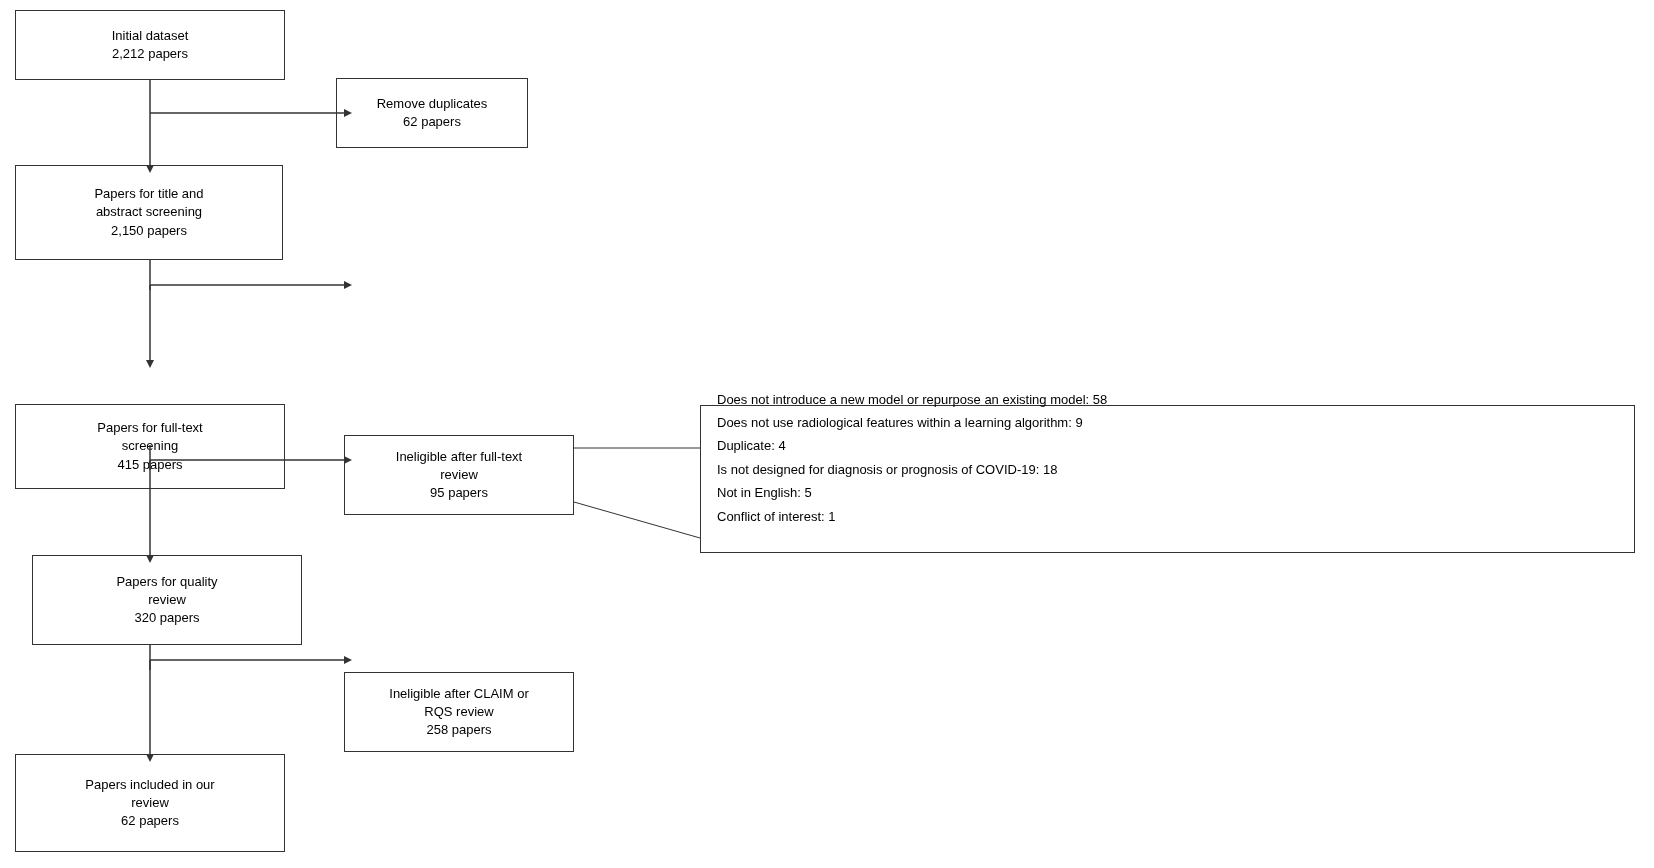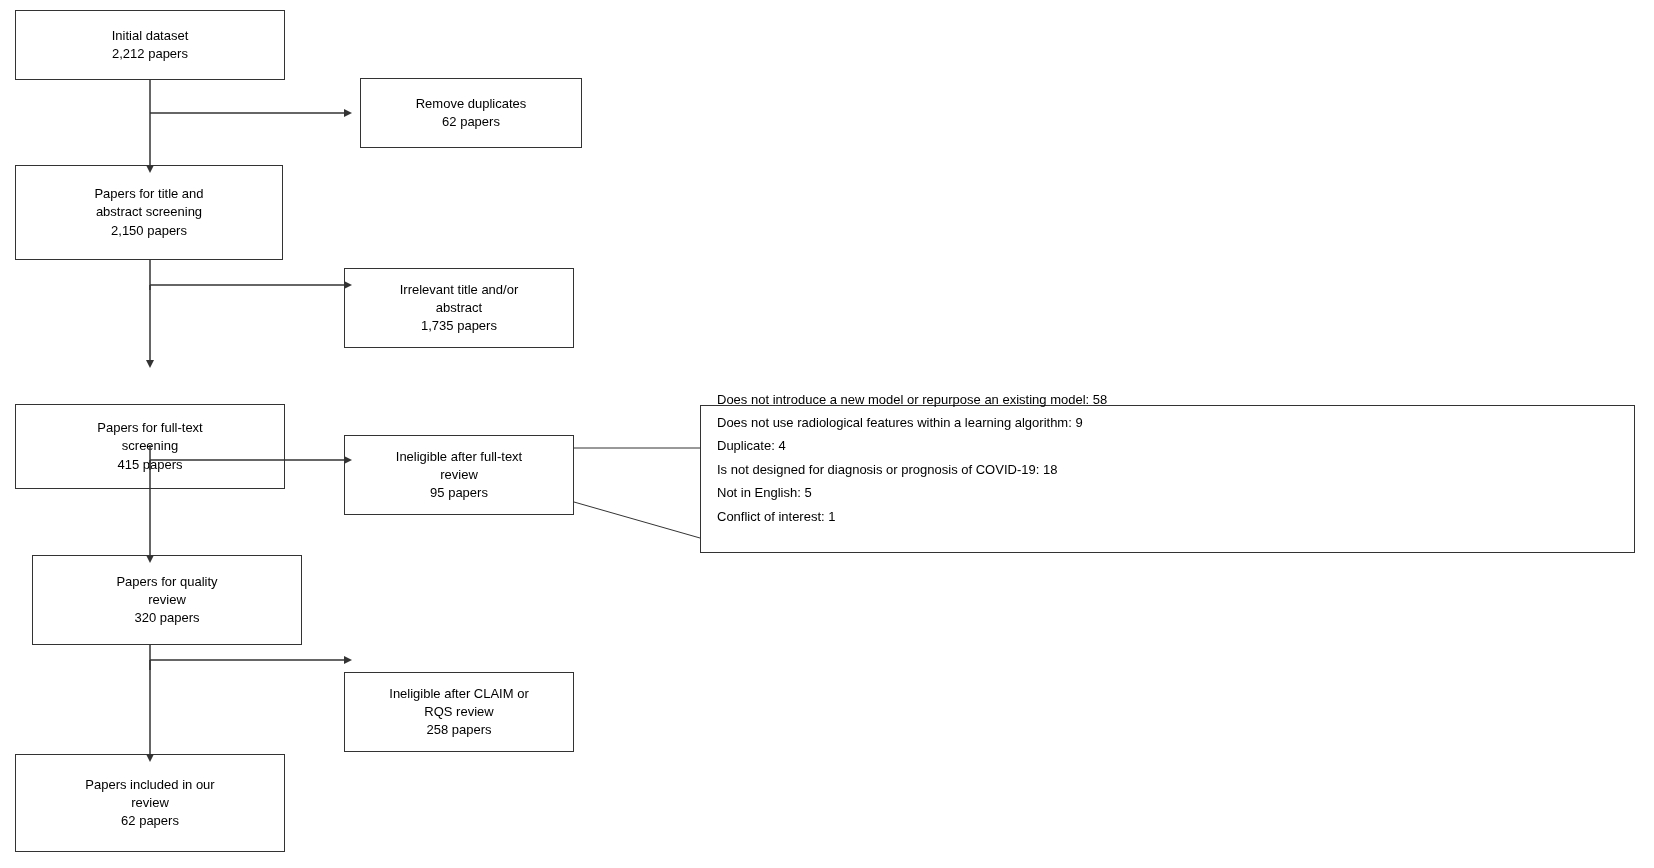--- a/index.html
+++ b/index.html
@@ -43,31 +43,28 @@
   </style>
 </head>
 <body>
 
 <div class="flowchart">
 
   <div class="box" style="left:15px; top:10px; width:270px; height:70px;">
     <span>Initial dataset<br>2,212 papers</span>
   </div>
 
-  <div class="box" style="left:360px; top:78px; width:222px; height:70px;">
+  <div class="box" style="left:336px; top:78px; width:192px; height:70px;">
     <span>Remove duplicates<br>62 papers</span>
   </div>
 
   <div class="box" style="left:15px; top:165px; width:268px; height:95px;">
     <span>Papers for title and<br>abstract screening<br>2,150 papers</span>
   </div>
 
-  <div class="box" style="left:344px; top:268px; width:230px; height:80px;">
-    <span>Irrelevant title and/or<br>abstract<br>1,735 papers</span>
-  </div>
 
   <div class="box" style="left:15px; top:360px; width:270px; height:85px;margin-top:44px;">
     <span>Papers for full-text<br>screening<br>415 papers</span>
   </div>
 
   <div class="box" style="left:344px; top:435px; width:230px; height:80px;">
     <span>Ineligible after full-text<br>review<br>95 papers</span>
   </div>
 
   <div class="box" style="left:32px; top:555px; width:270px; height:90px;">

